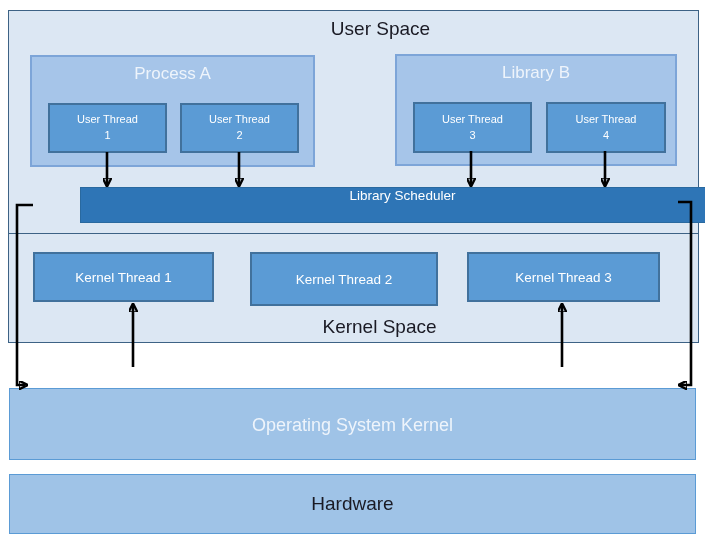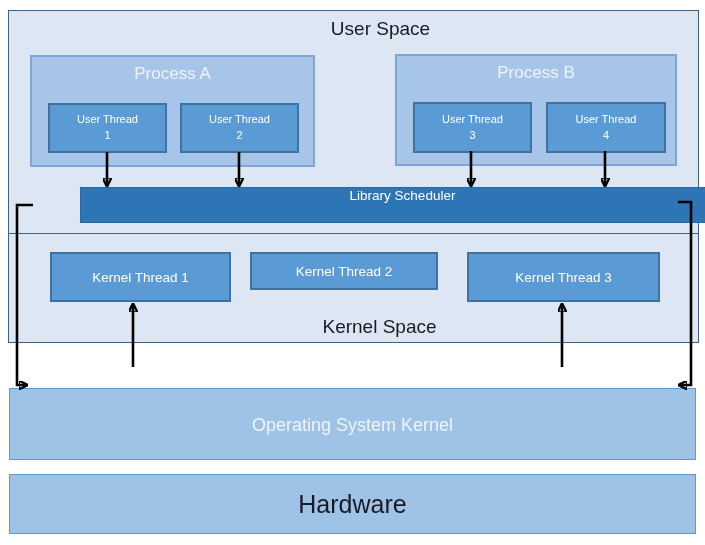--- a/index.html
+++ b/index.html
@@ -46,32 +46,32 @@
   
   .bar{background:var(--bar-fill);border:1px solid var(--bar-border);
     display:flex;align-items:flex-start;justify-content:center;color:var(--text-white);margin-left:47px;}
   .scheduler{left:33px;top:187px;width:645px;height:36px;font-size:13.5px;z-index:3;}
   .syscalls{left:29px;top:368px;width:648px;height:35px;font-size:12.5px;z-index:3;}
 
   
   .kthread{background:var(--thread-fill);border:2px solid var(--thread-border);
     display:flex;align-items:center;justify-content:center;color:var(--text-white);
     font-size:13.5px;z-index:2;}
-  .kt1{left:50px;top:252px;width:181px;height:50px;}
-  .kt2{left:250px;top:252px;width:188px;height:38px;}
+  .kt1{left:33px;top:252px;width:181px;height:50px;}
+  .kt2{left:250px;top:252px;width:188px;height:54px;}
   .kt3{left:467px;top:252px;width:193px;height:50px;}
 
   
   .panel{background:var(--panel-fill);border:1px solid var(--panel-border);}
   .os-kernel{left:9px;top:388px;width:687px;height:72px;z-index:1;}
   .os-kernel-label{position:absolute;left:0;width:100%;top:26px;text-align:center;
     font-size:18px;color:var(--text-light);}
   .hardware{left:9px;top:474px;width:687px;height:60px;display:flex;
     align-items:center;justify-content:center;}
-  .hw-label{font-size:25px;color:var(--text-dark);text-align:center;}
+  .hw-label{font-size:19px;color:var(--text-dark);text-align:center;}
 
   .arrows{position:absolute;left:0;top:0;width:705px;height:545px;
     z-index:6;pointer-events:none;}
   .arrows path{stroke:var(--arrow);stroke-width:2.6;fill:none;}
 </style>
 </head>
 <body>
 
 <div class="canvas">
 
@@ -89,21 +89,21 @@
       <span>User Thread</span>
       <span>1</span>
     </div>
     <div class="uthread ut-a2">
       <span>User Thread</span>
       <span>2</span>
     </div>
   </div>
 
   <div class="abs process process-b">
-    <div class="process-title">Process B</div>
+    <div class="process-title">Library B</div>
     <div class="uthread ut-b1">
       <span>User Thread</span>
       <span>3</span>
     </div>
     <div class="uthread ut-b2">
       <span>User Thread</span>
       <span>4</span>
     </div>
   </div>
 

